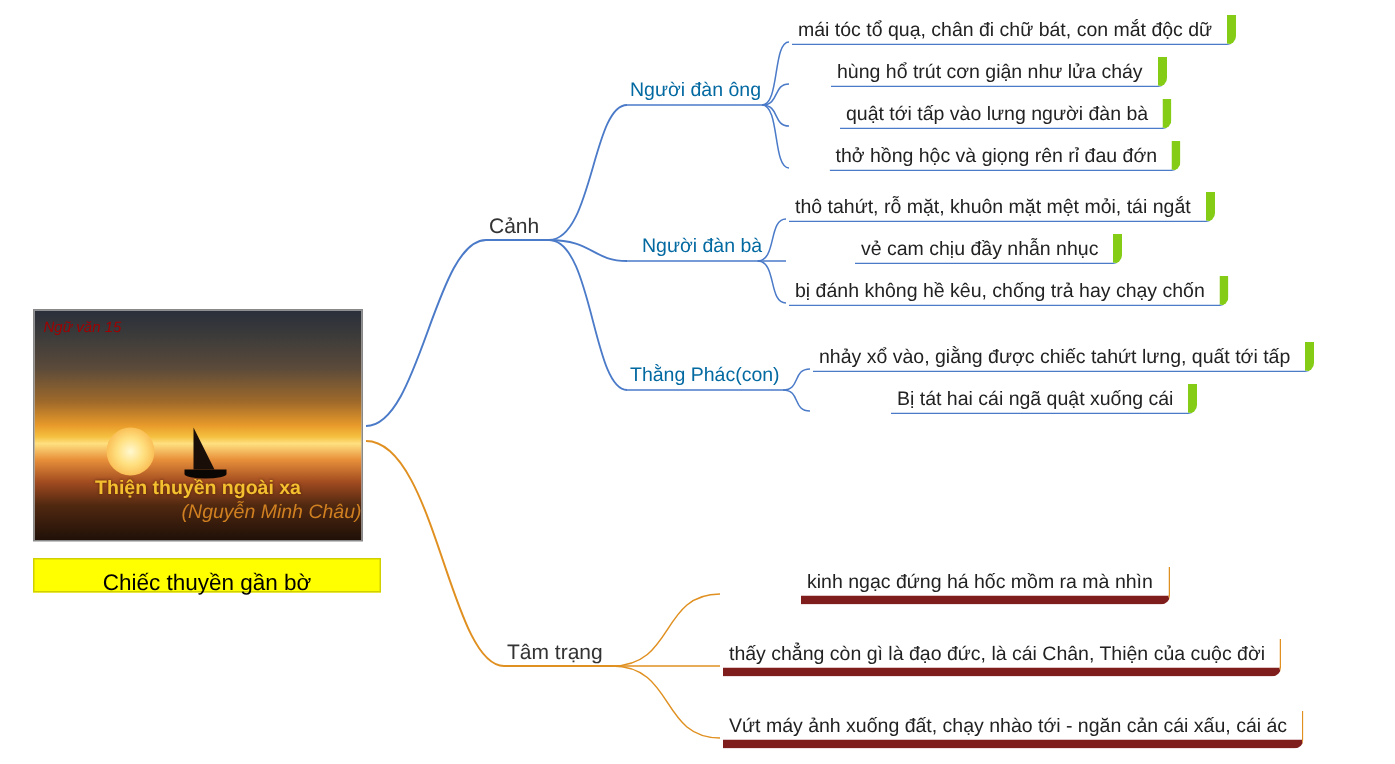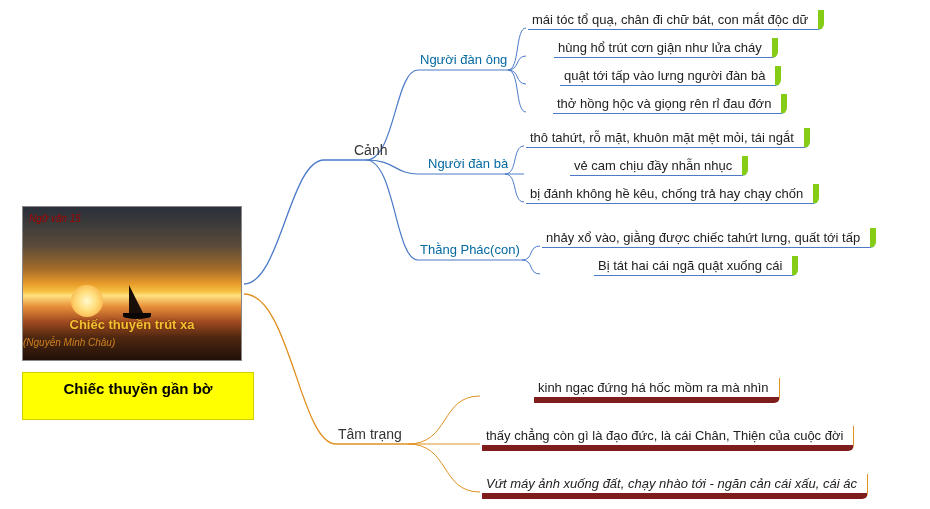--- a/index.html
+++ b/index.html
@@ -64,36 +64,36 @@
     bottom: 28px; left: 0; right: 0;
     text-align: center;
     font-size: 13px;
     font-weight: bold;
     color: #f5c030;
     text-shadow: 0 0 2px #502000;
   }
   .sunset-card .title2 {
     position: absolute;
     bottom: 12px; left: 0; right: 0;
-    text-align: left;
-    font-size: 10px;
+    text-align: right;
+    font-size: 13px;
     font-style: italic;
     color: #d08020;
   }
   .root-label {
     position: absolute;
     left: 22px;
     top: 372px;
     width: 232px;
-    height: 48px;
+    height: 23px;
     background: #ffff00;
     border: 1px solid #d0d000;
     text-align: center;
     line-height: 32px;
-    font-weight: bold;
+    font-weight: normal;
     font-size: 15px;
   }
   .branch-label {
     position: absolute;
     font-size: 14px;
     color: #333;
     white-space: nowrap;
   }
   .subbranch-label {
     position: absolute;
@@ -166,39 +166,39 @@
   <path d="M 408 444 C 450 444 440 492 480 492" stroke="#e09020" fill="none" stroke-width="1"></path>
 </svg>
 
 <div class="sunset-card">
   <div class="tag">Ngữ văn 15</div>
   <div class="sun"></div>
   <div class="boat">
     <div class="sail"></div>
     <div class="hull"></div>
   </div>
-  <div class="title1">Chiếc thuyền trút xa</div>
+  <div class="title1">Thiện thuyền ngoài xa</div>
   <div class="title2">(Nguyễn Minh Châu)</div>
 </div>
 
 <div class="root-label">Chiếc thuyền gần bờ</div>
 
-<div class="branch-label" style="left:326px; top:142px;margin-left:28px;">Cảnh</div>
+<div class="branch-label" style="left:326px; top:142px;">Cảnh</div>
 
 <div class="subbranch-label" style="left:420px; top:52px;">Người đàn ông</div>
 <div class="leaf underline-blue" style="left:528px; top:10px;">mái tóc tổ quạ, chân đi chữ bát, con mắt độc dữ</div>
 <div class="leaf underline-blue" style="left:554px; top:38px;">hùng hổ trút cơn giận như lửa cháy</div>
 <div class="leaf underline-blue" style="left:560px; top:66px;">quật tới tấp vào lưng người đàn bà</div>
 <div class="leaf underline-blue" style="left:553px; top:94px;">thở hồng hộc và giọng rên rỉ đau đớn</div>
 
 <div class="subbranch-label" style="left:428px; top:156px;text-align:center;">Người đàn bà</div>
 <div class="leaf underline-blue" style="left:526px; top:128px;">thô tahứt, rỗ mặt, khuôn mặt mệt mỏi, tái ngắt</div>
 <div class="leaf underline-blue" style="left:570px; top:156px;">vẻ cam chịu đầy nhẫn nhục</div>
 <div class="leaf underline-blue" style="left:526px; top:184px;">bị đánh không hề kêu, chống trả hay chạy chốn</div>
 
 <div class="subbranch-label" style="left:420px; top:242px;">Thằng Phác(con)</div>
 <div class="leaf underline-blue" style="left:542px; top:228px;">nhảy xổ vào, giằng được chiếc tahứt lưng, quất tới tấp</div>
 <div class="leaf underline-blue" style="left:594px; top:256px;">Bị tát hai cái ngã quật xuống cái</div>
 
 <div class="branch-label" style="left:338px; top:426px;text-align:right;">Tâm trạng</div>
 <div class="leaf underline-orange" style="left:534px; top:378px;">kinh ngạc đứng há hốc mồm ra mà nhìn</div>
 <div class="leaf underline-orange" style="left:482px; top:426px;">thấy chẳng còn gì là đạo đức, là cái Chân, Thiện của cuộc đời</div>
-<div class="leaf underline-orange" style="left:482px; top:474px;font-style:italic;">Vứt máy ảnh xuống đất, chạy nhào tới - ngăn cản cái xấu, cái ác</div>
+<div class="leaf underline-orange" style="left:482px; top:474px;">Vứt máy ảnh xuống đất, chạy nhào tới - ngăn cản cái xấu, cái ác</div>
 
 </body></html>

